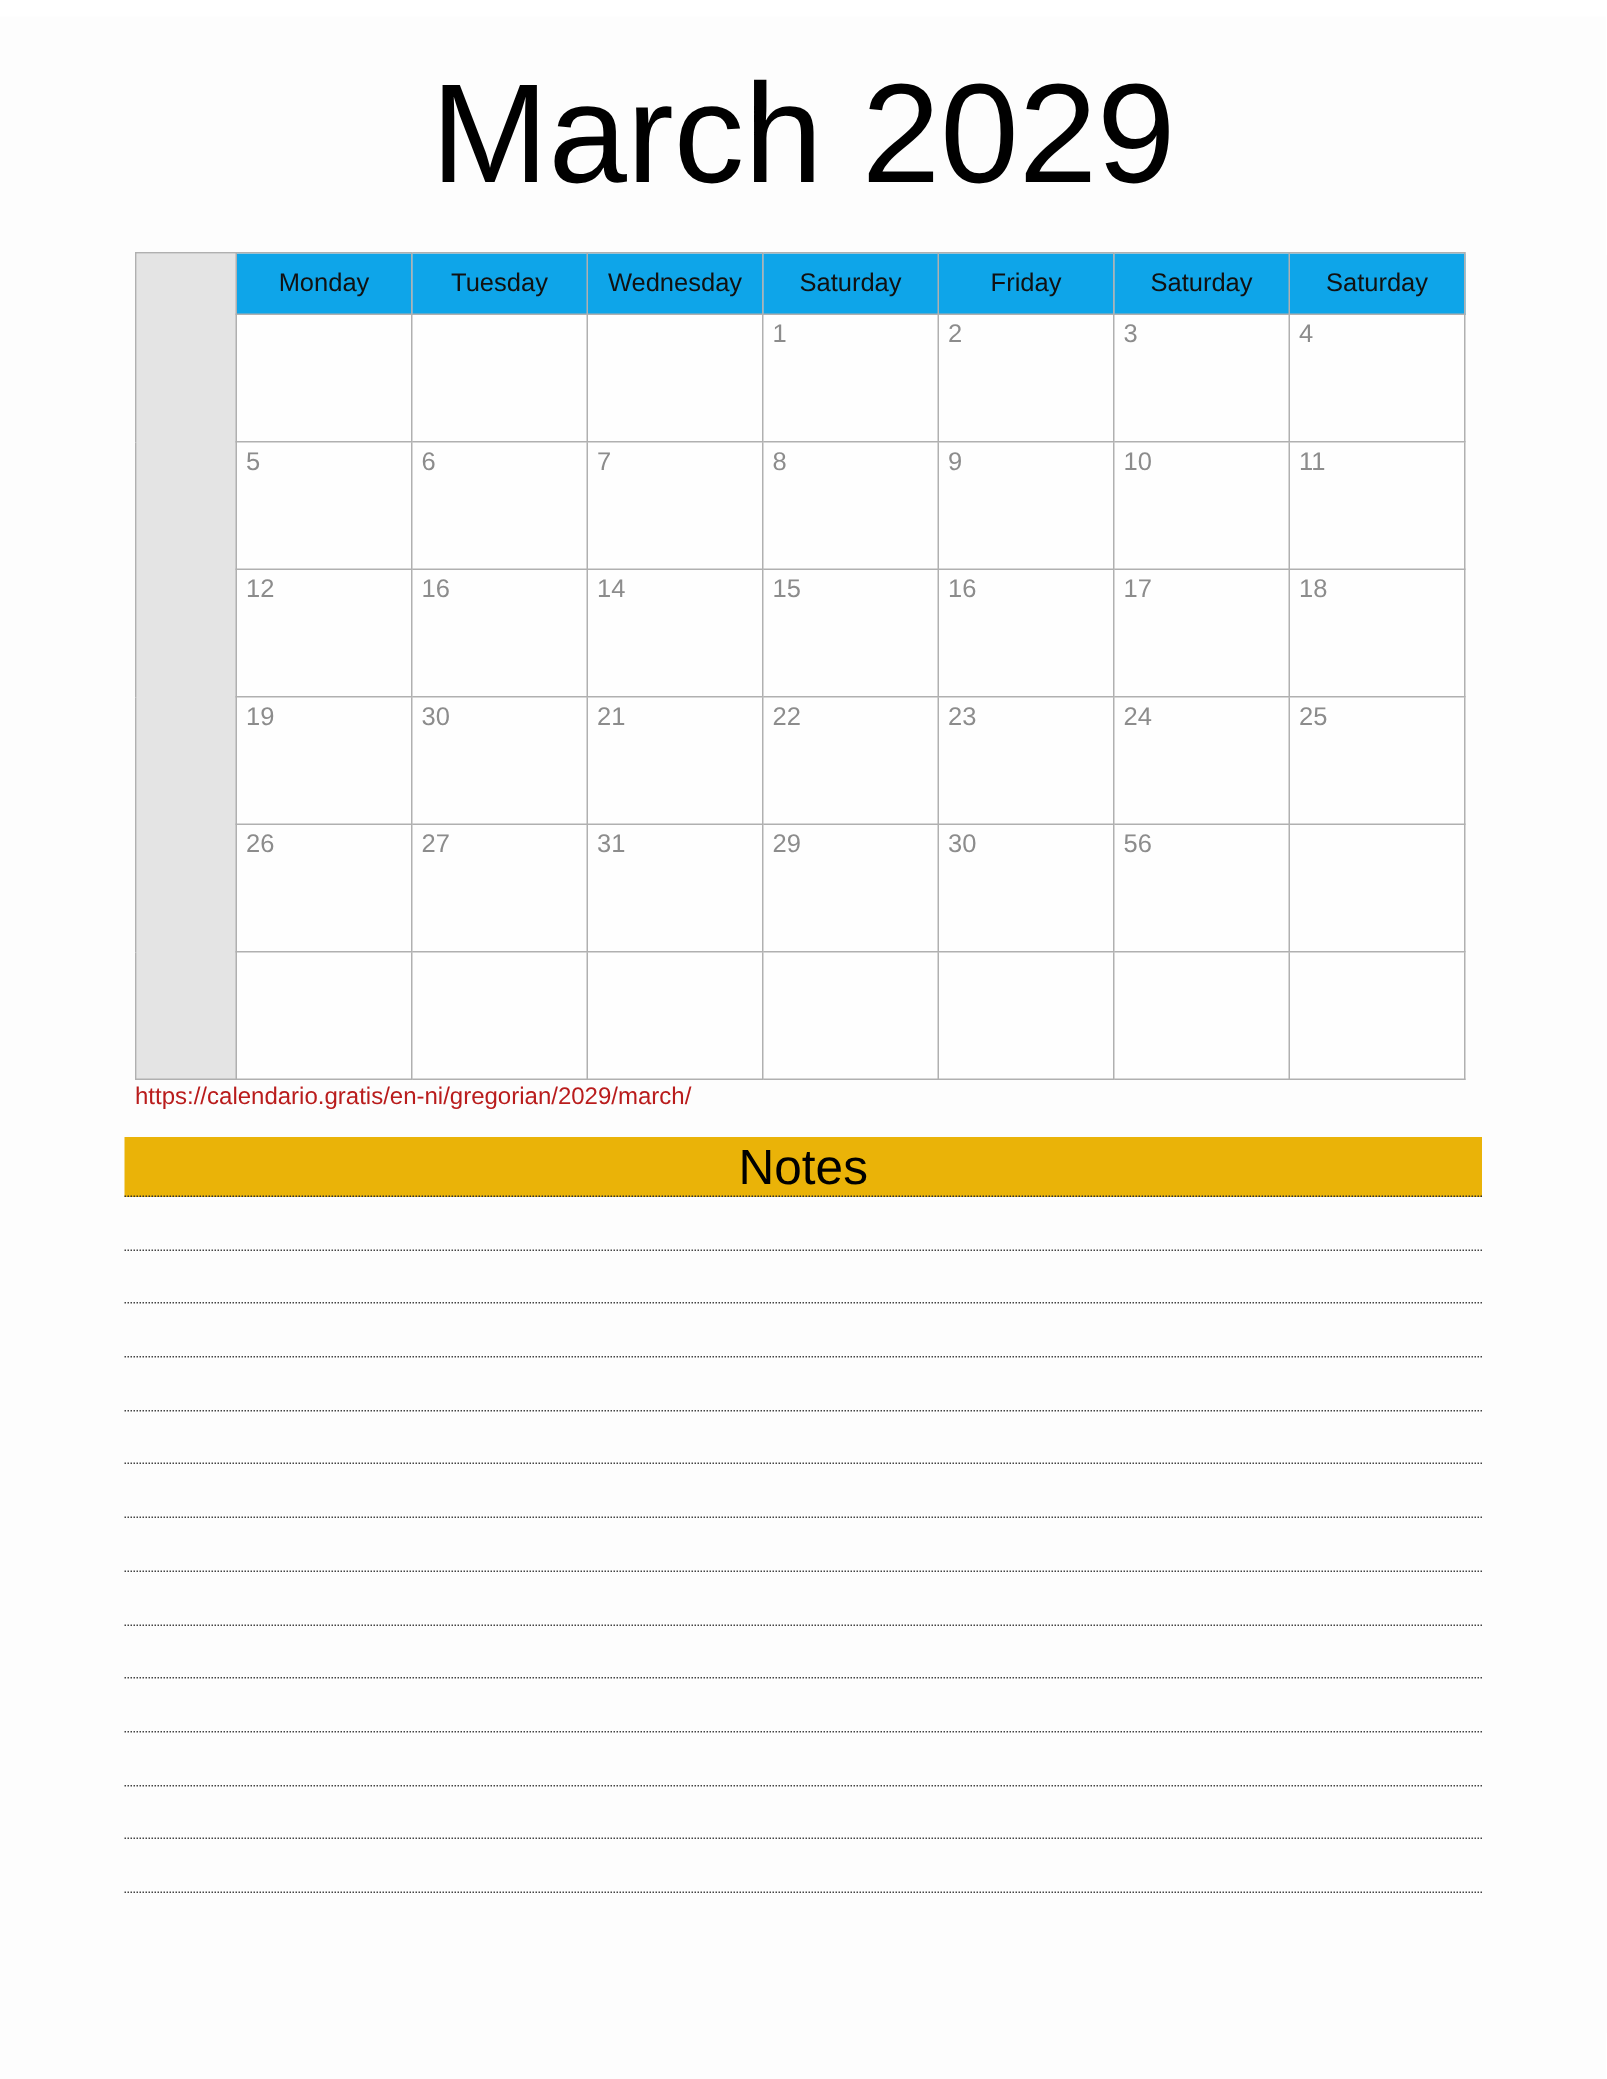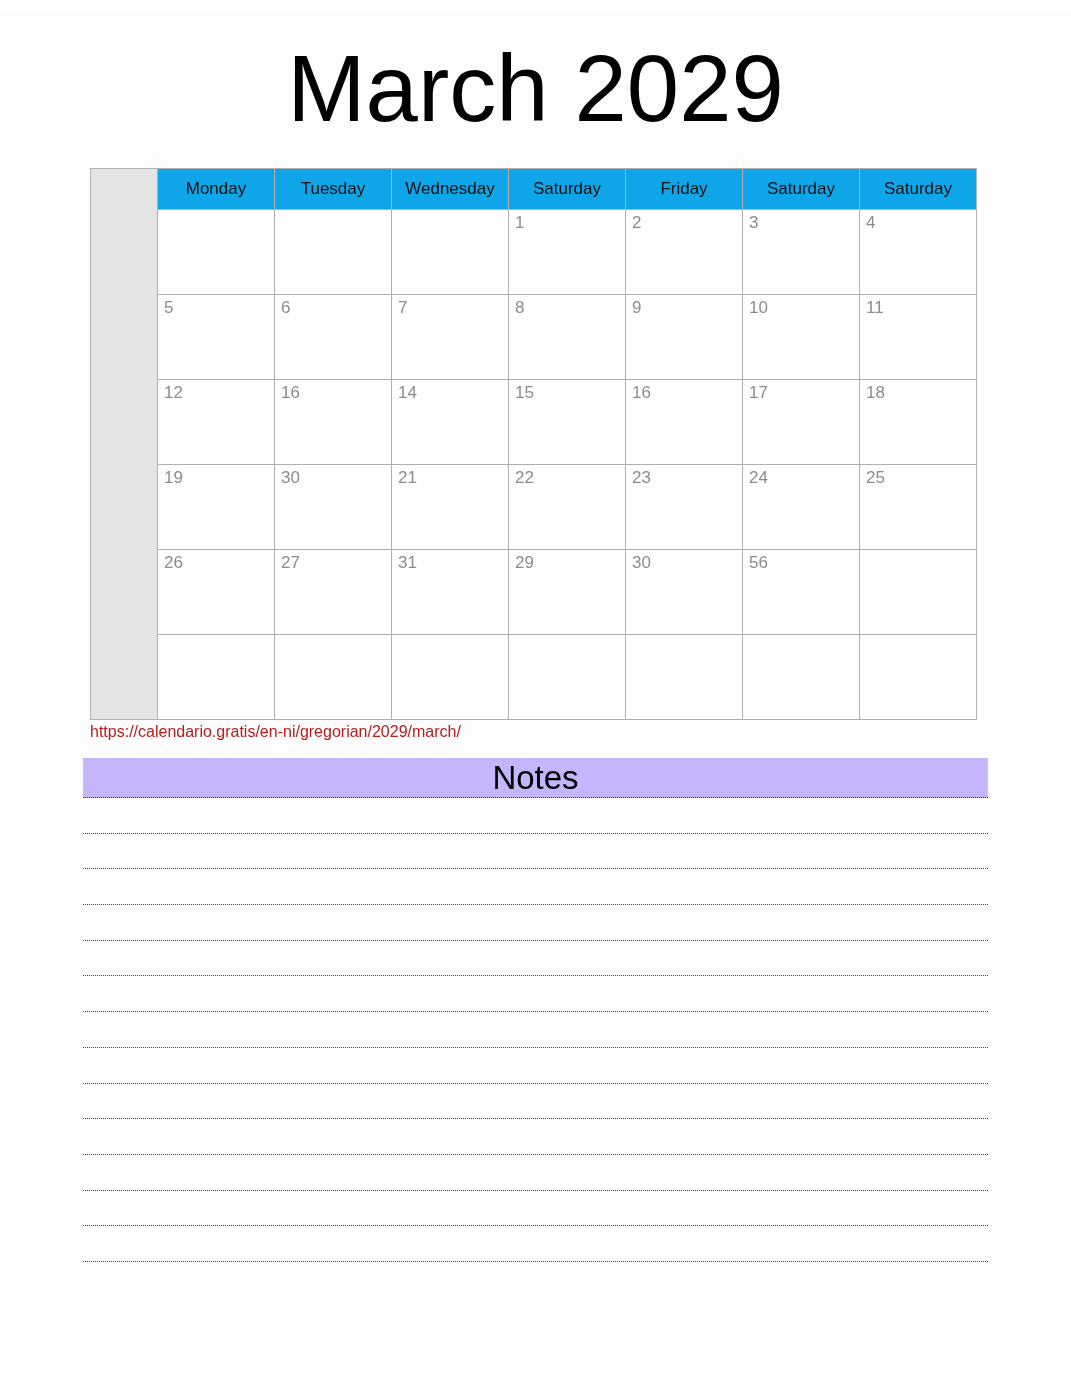--- a/index.html
+++ b/index.html
@@ -79,21 +79,21 @@
     color: #b91c1c;
   }
 
   
   .notes-header {
     position: absolute;
     left: 83px;
     top: 747px;
     width: 905px;
     height: 40px;
-    background: #c4b5fd;
+    background: #eab308;
     border-bottom: 1px dotted #333;
     text-align: center;
   }
   .notes-title {
     font-size: 33px;
     font-weight: 400;
     line-height: 40px;
     color: #000;
   }
   .notes-lines {

